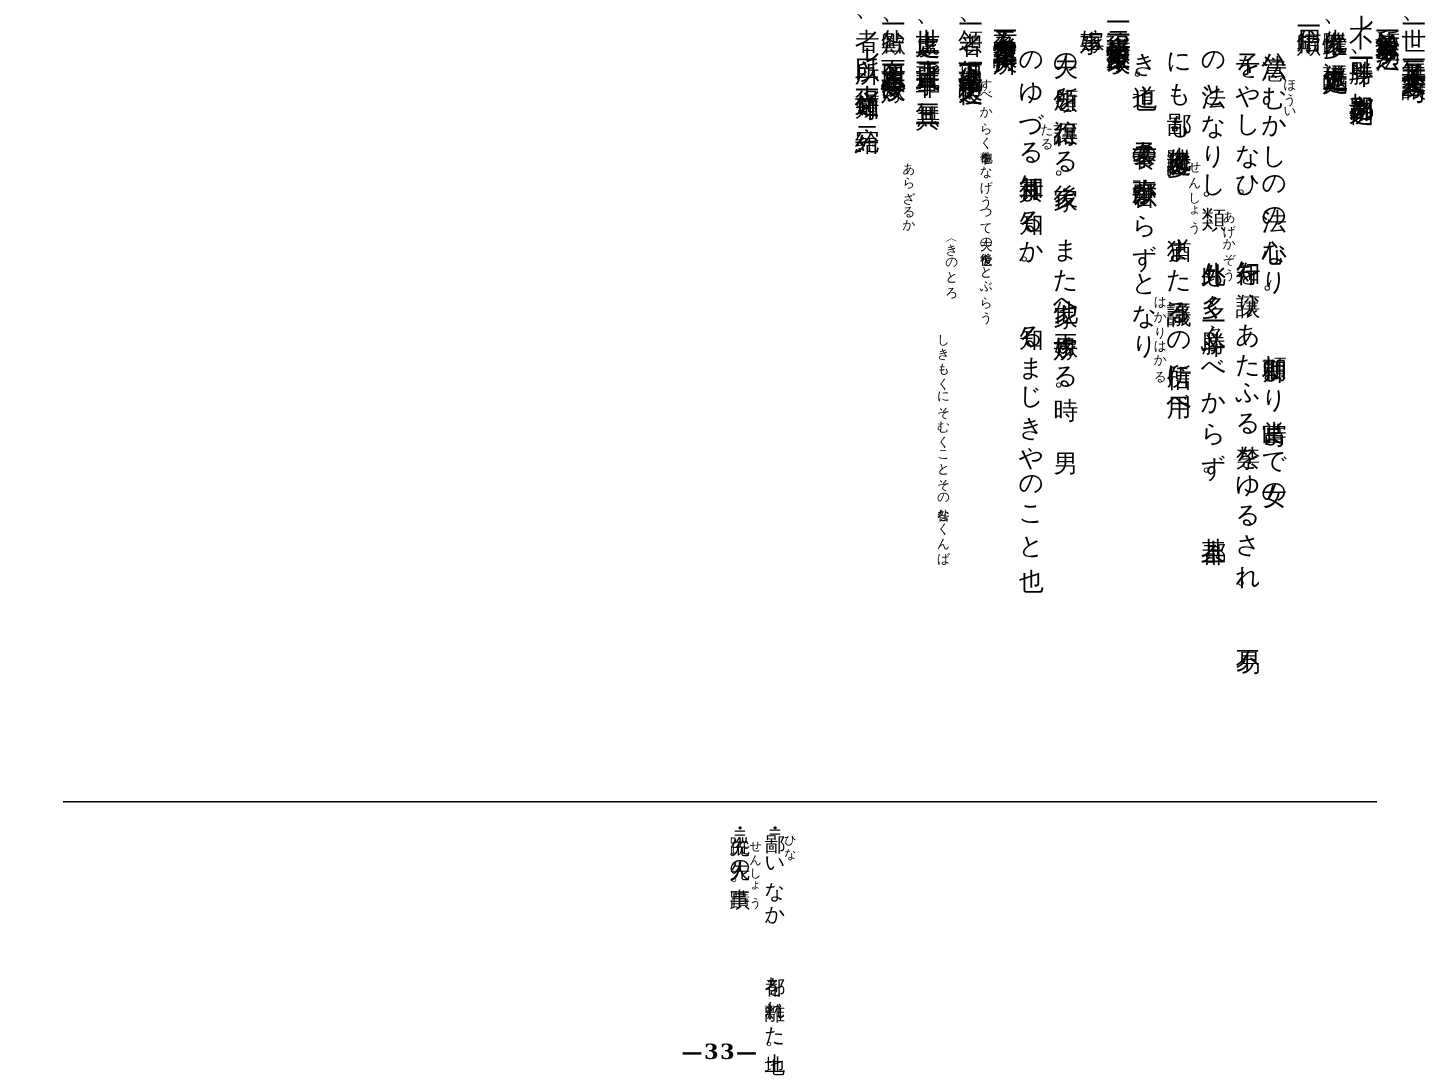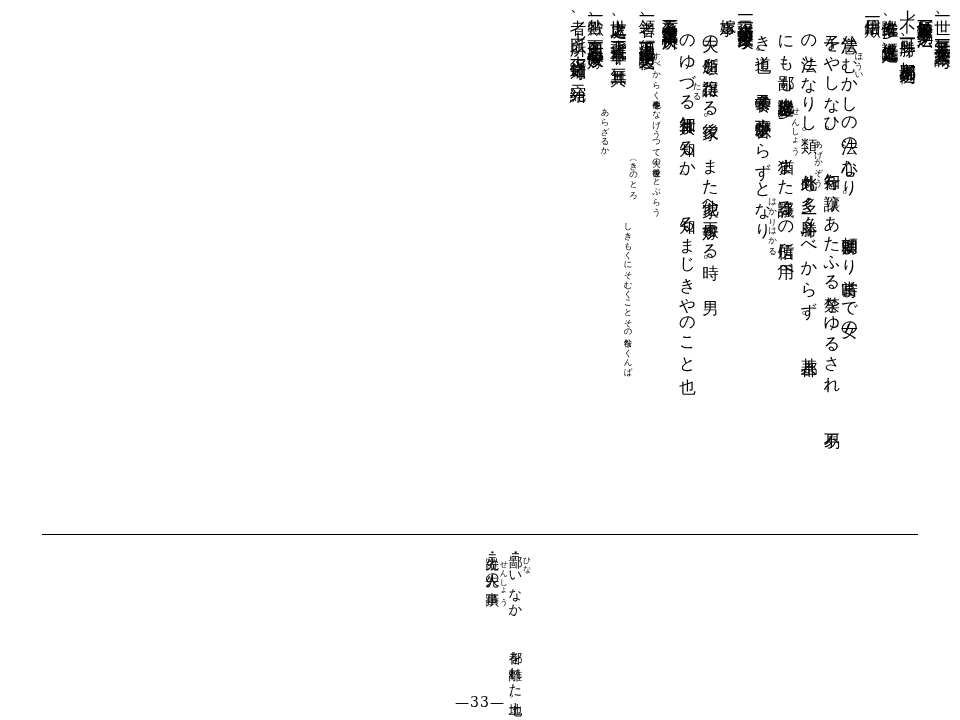--- a/index.html
+++ b/index.html
@@ -123,20 +123,21 @@
 
   
   .pagenum {
     position: absolute;
     left: 0;
     top: 694px;
     width: 960px;
     text-align: center;
     font-size: 14px;
     letter-spacing: 1px;
+    font-weight: bold;
   }
 </style>
 </head>
 <body>
 
 <div id="page">
 
   <div class="body-area">
 
     <div class="vcol ind0">世一、無三其子一之女人等譲一与</div>

